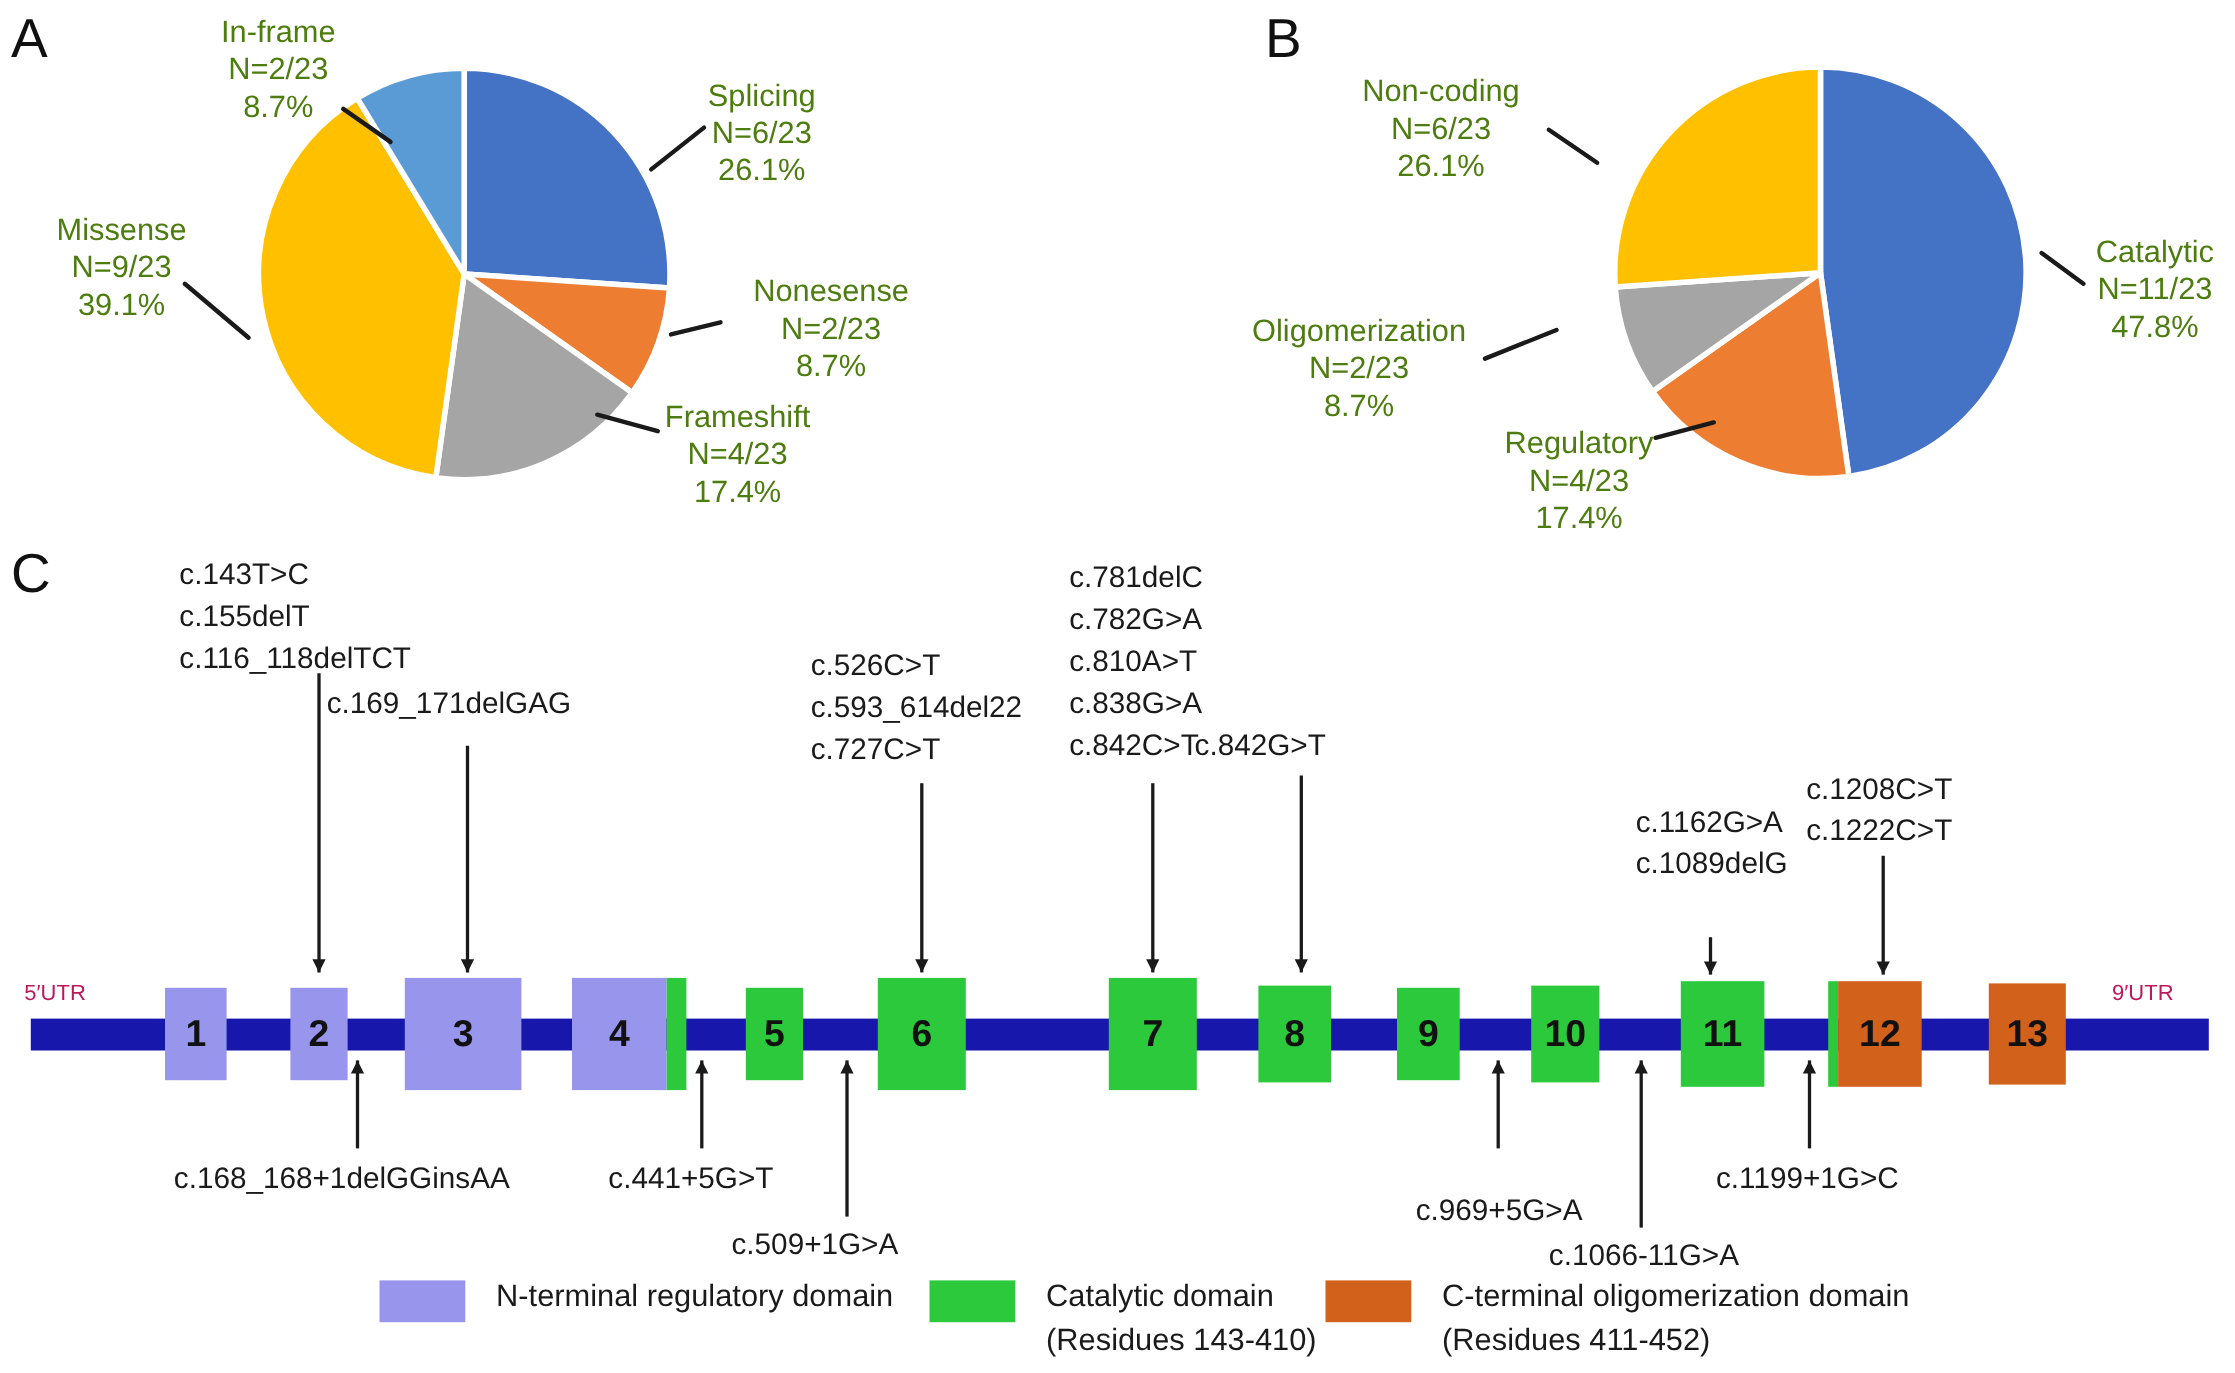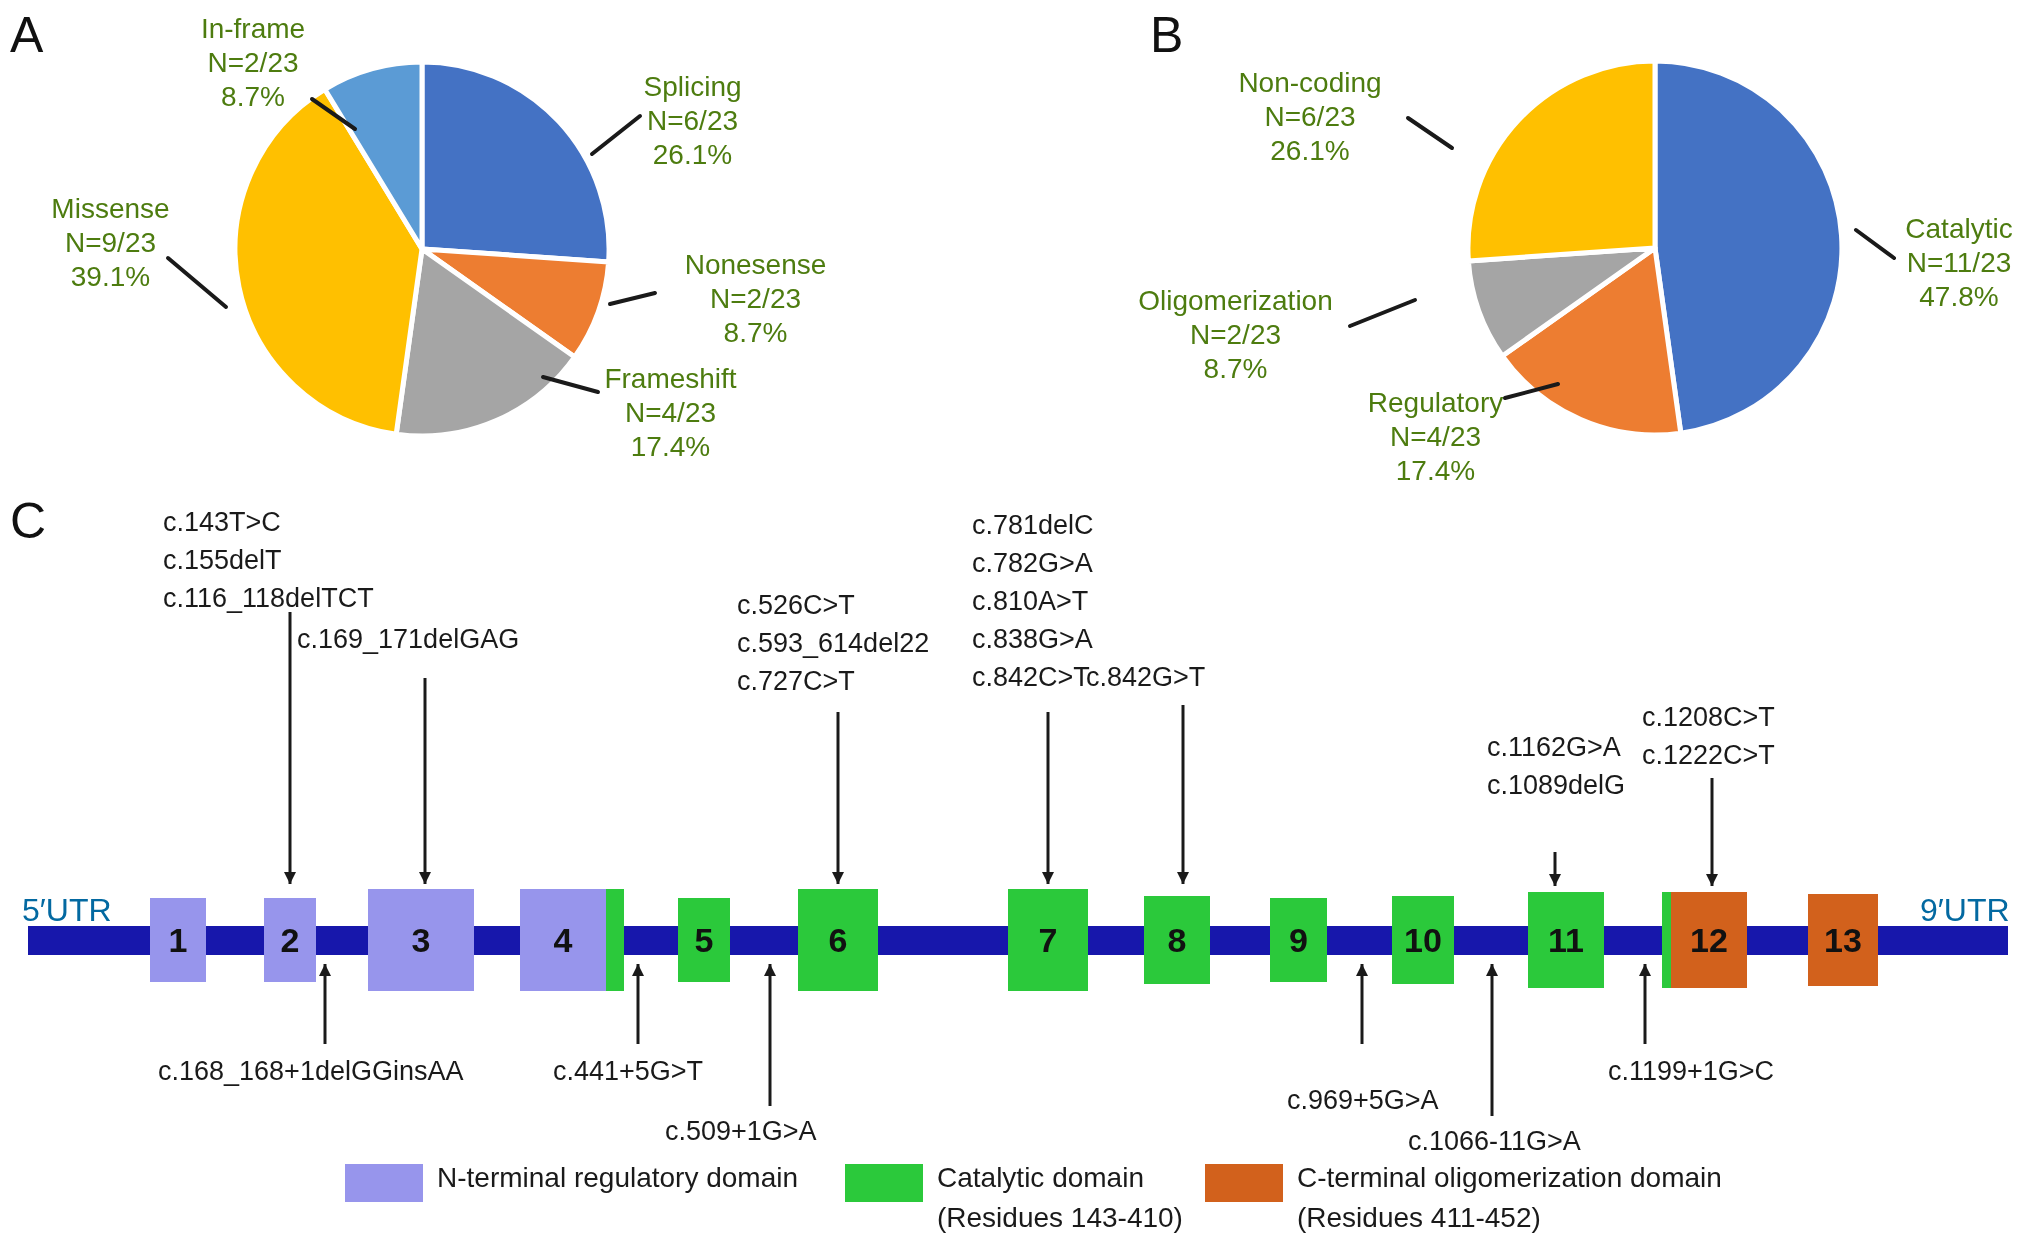--- a/index.html
+++ b/index.html
@@ -1,25 +1,25 @@
 <!DOCTYPE html>
 <html><head>
 <meta charset="utf-8">
 <style>
   html,body{margin:0;padding:0;background:#fff;}
   #fig{position:relative;width:2032px;height:1248px;background:#fff;
        font-family:"Liberation Sans","DejaVu Sans",sans-serif;color:#1a1a1a;overflow:hidden;}
   #gfx{position:absolute;left:0;top:0;width:2032px;height:1248px;}
   .panel-letter{position:absolute;font-size:50px;font-weight:400;color:#111;}
   .plabel{position:absolute;text-align:center;font-size:28px;line-height:34px;color:#4d7c0f;white-space:nowrap;}
-  .utr{position:absolute;font-size:32px;color:#0369a1;white-space:nowrap;}
+  .utr{position:absolute;font-size:20px;color:#be185d;white-space:nowrap;}
   .mutblock{position:absolute;font-size:27px;line-height:38px;color:#1a1a1a;white-space:nowrap;}
   .legend-item{position:absolute;display:flex;align-items:flex-start;}
   .swatch{display:inline-block;width:78px;height:38px;margin-top:6px;}
-  .legend-text{margin-left:14px;font-size:28px;line-height:40px;color:#1a1a1a;white-space:nowrap;}
+  .legend-text{margin-left:28px;font-size:28px;line-height:40px;color:#1a1a1a;white-space:nowrap;}
 </style>
 </head>
 <body>
 
 <div id="fig">
 
   <svg id="gfx" viewBox="0 0 2032 1248">
     <g>
         <path d="M422,249 L422.0,62.0 A187,187 0 0 1 608.6,261.9 Z" fill="#4472C4" stroke="#ffffff" stroke-width="5" stroke-linejoin="round"></path>
         <path d="M422,249 L608.6,261.9 A187,187 0 0 1 574.7,357.0 Z" fill="#ED7D31" stroke="#ffffff" stroke-width="5" stroke-linejoin="round"></path>
@@ -217,16 +217,16 @@
     </div>
     <div class="mutblock" style="left: 665px; top: 1112px;">
       <div>c.509+1G&gt;A</div>
     </div>
     <div class="mutblock" style="left: 1287px; top: 1052px; margin-top: 29px;">
       <div>c.969+5G&gt;A</div>
     </div>
     <div class="mutblock" style="left: 1408px; top: 1122px;">
       <div>c.1066-11G&gt;A</div>
     </div>
-    <div class="mutblock" style="left: 1560px; top: 1052px; margin-left: 48px;">
+    <div class="mutblock" style="left: 1560px; top: 1052px;">
       <div>c.1199+1G&gt;C</div>
     </div>
   </div>
 
 </body></html>

